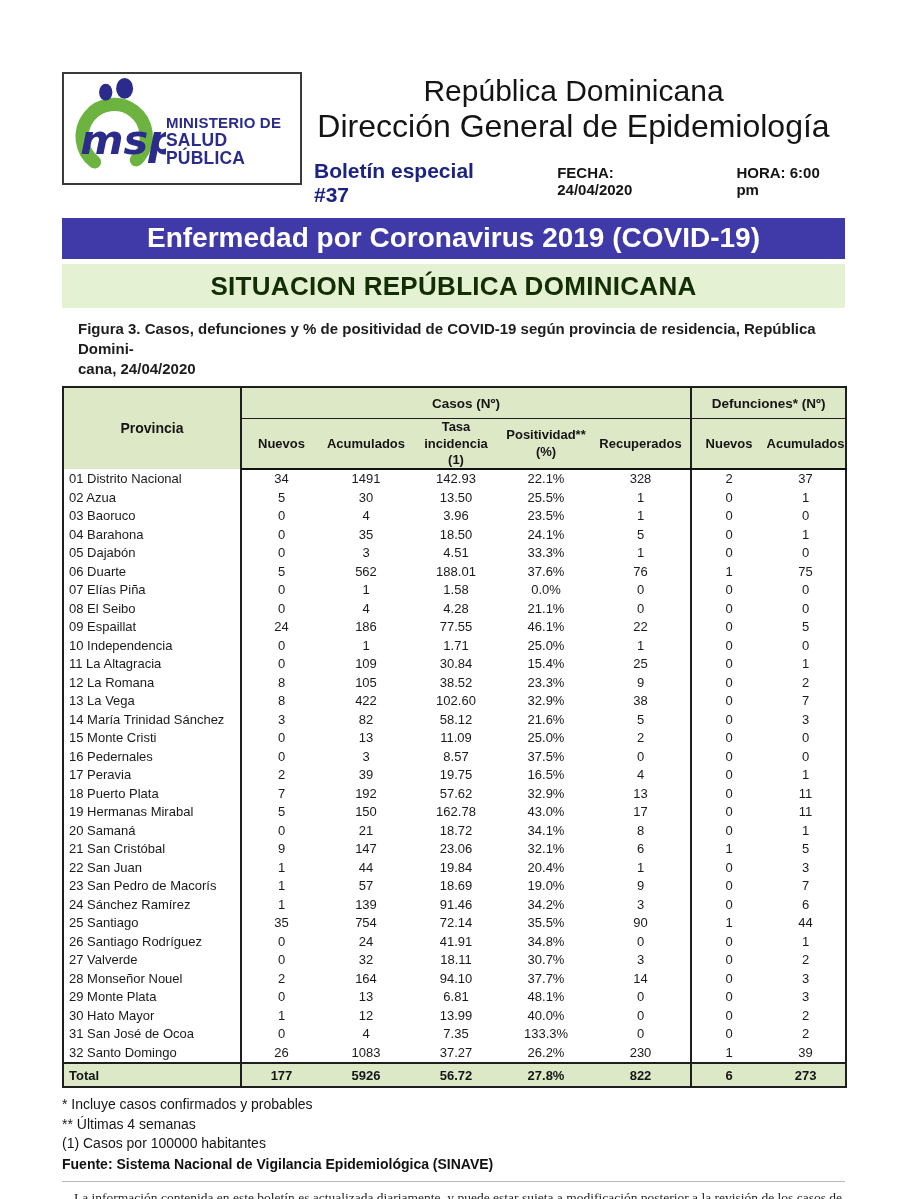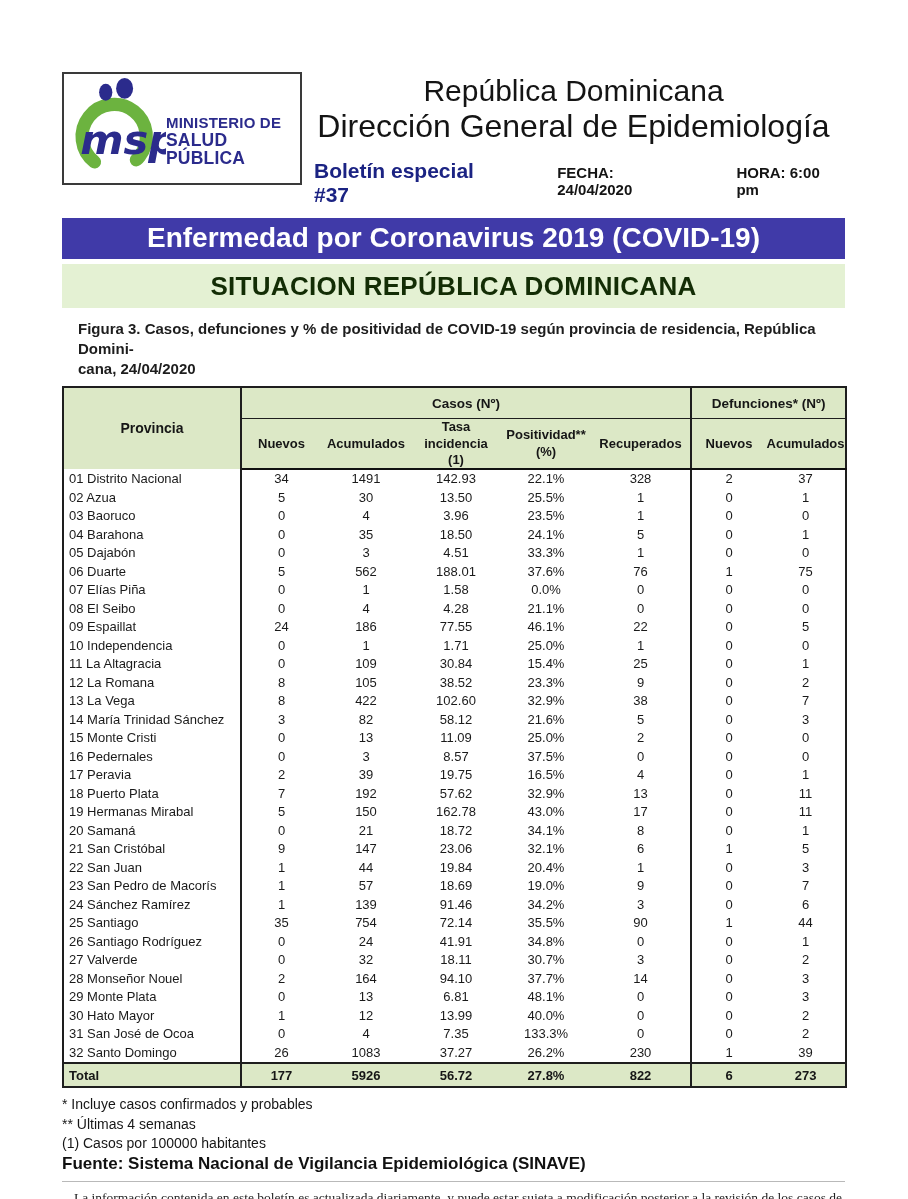--- a/index.html
+++ b/index.html
@@ -80,21 +80,21 @@
     background:var(--table-header-bg);font-weight:bold;height:24px;
     border-top:2px solid #1e1e1e;text-align:center;
   }
   tfoot td.prov{text-align:left;padding-left:5px;}
   tfoot td:first-child{border-right:2px solid #1e1e1e;}
   tfoot td:nth-child(6){border-right:2px solid #1e1e1e;}
 
   
   .footnotes{margin-top:7px;}
   .footnote{font-size:14px;line-height:19.5px;color:#161616;}
-  .fuente{font-size:17px;font-weight:bold;line-height:20px;color:#111;}
+  .fuente{font-size:14px;font-weight:bold;line-height:20px;color:#111;}
 
   .divider{border:none;border-top:1px solid #b9b9b9;margin:7px 0 0 0;}
   .disclaimer{
     font-family:"Liberation Serif","DejaVu Serif",serif;
     font-size:13.5px;color:#222;padding:7px 0 0 12px;line-height:1.3;
   }
 </style>
 </head>
 <body>
 

